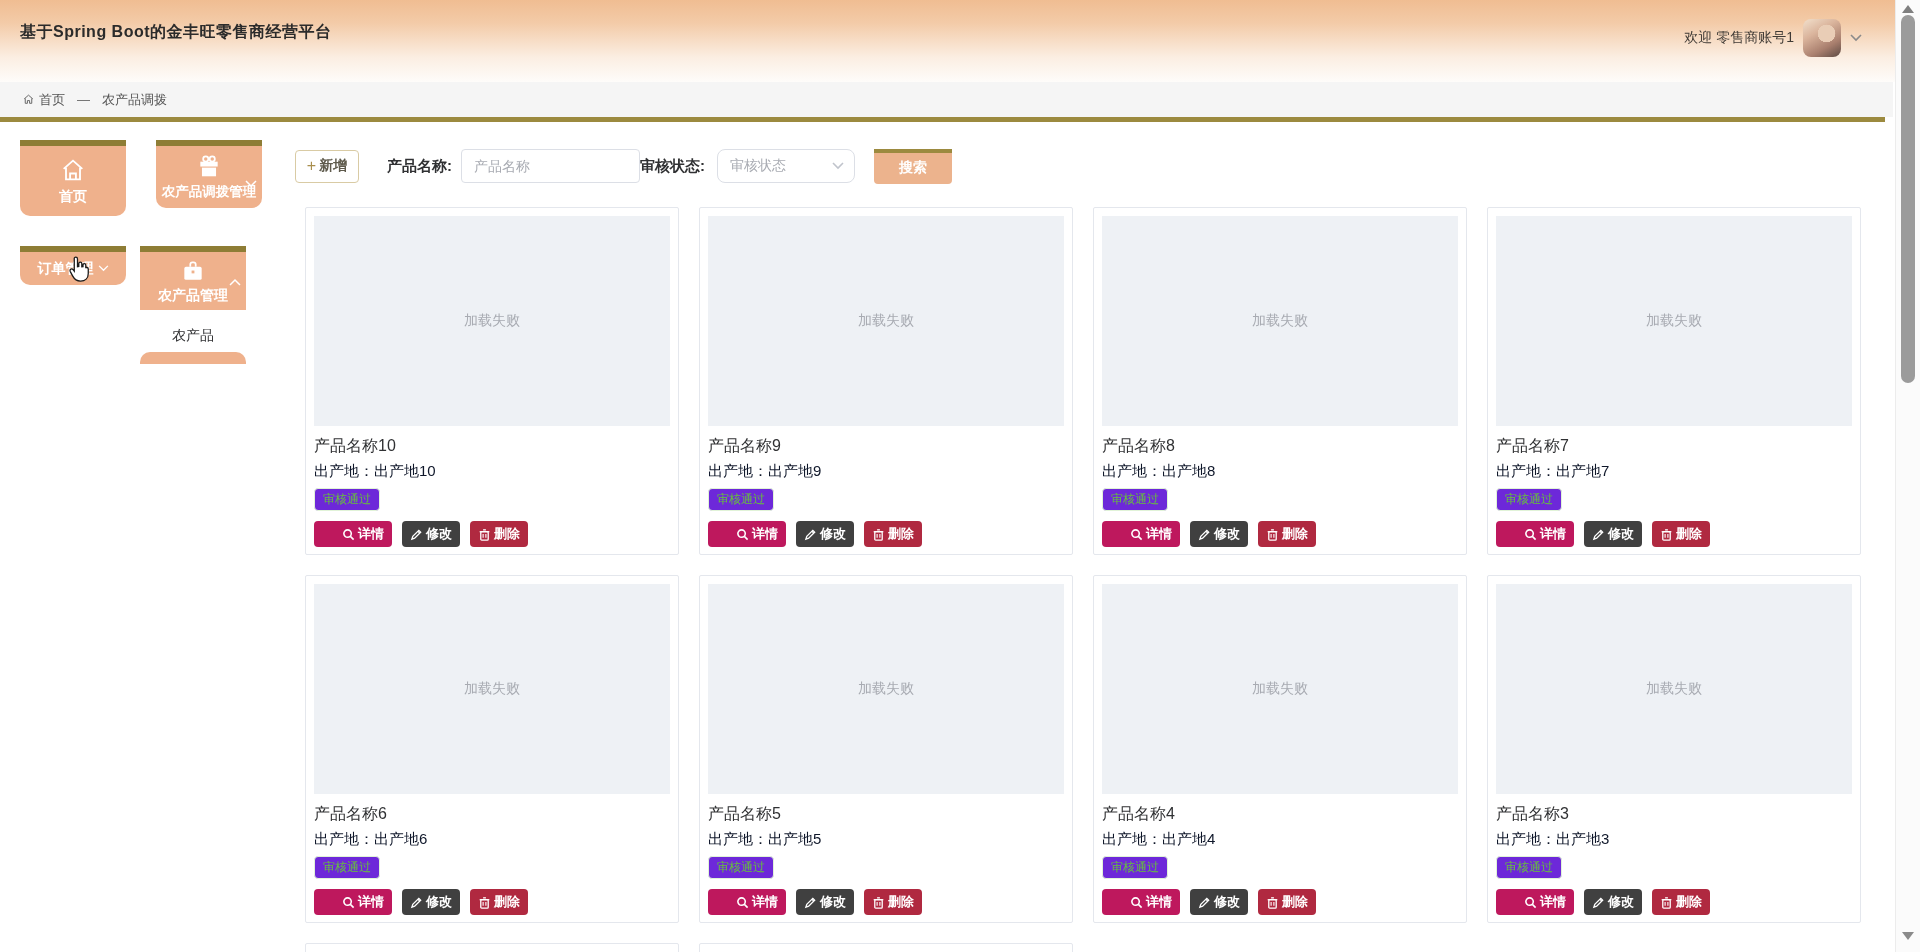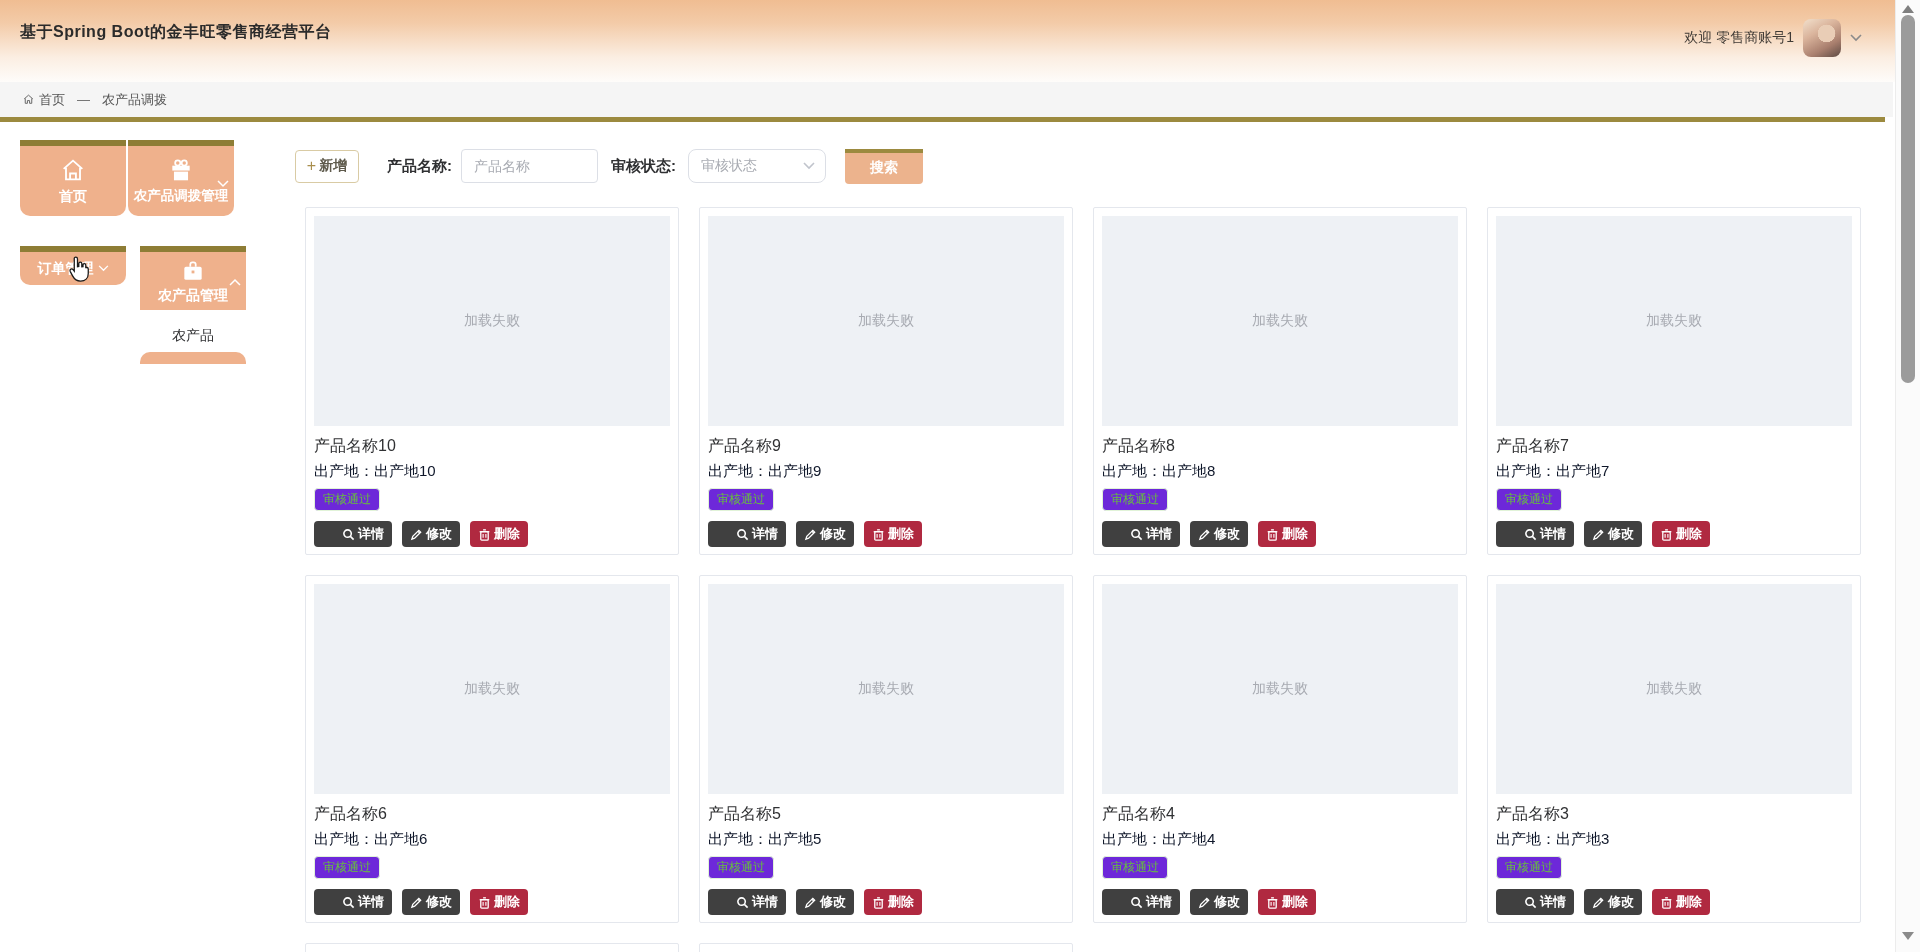--- a/index.html
+++ b/index.html
@@ -45,21 +45,21 @@
   
   .sidebar { position:absolute; left:20px; top:140px; width:230px; height:240px; }
   .tile {
     position:absolute; width:106px; background:#EFB18C; color:#fff;
     border-top:6px solid #8E7D35; border-radius:0 0 10px 10px;
     display:flex; flex-direction:column; align-items:center; justify-content:center;
     font-size:14px; font-weight:bold; cursor:pointer; text-align:center;
   }
   .tile .tile-label { white-space:nowrap; margin-top:5px; }
   .tile-home  { left:0;   top:0;   height:76px; }
-  .tile-diaobo{ left:108px; top:0; height:76px; }
+  .tile-diaobo{ left:136px; top:0; height:68px; }
   .tile-order { left:0;   top:106px; height:39px; flex-direction:row; gap:4px; }
   .tile-order .tile-label { margin-top:0; }
   .tile-manage{ left:120px; top:106px; height:64px; border-radius:0; }
   .tile-chevron { position:absolute; right:5px; top:34px; }
   .tile-manage .tile-chevron { top:26px; }
   .submenu-item {
     position:absolute; left:120px; top:180px; width:106px; height:32px;
     background:#fff; color:#303133; font-size:14px;
     display:flex; align-items:center; justify-content:center; cursor:pointer;
   }
@@ -73,26 +73,26 @@
   .toolbar { position:absolute; left:295px; top:148px; height:36px; display:flex; align-items:center; }
   .btn-add {
     width:64px; height:33px; background:#fff; border:1px solid #D9CBA4; border-radius:4px;
     display:inline-flex; align-items:center; justify-content:center; gap:3px;
     font-size:14px; color:#5f5b4d; font-weight:bold; cursor:pointer;
   }
   .plus-glyph { color:#A98F4E; font-size:16px; font-weight:normal; line-height:1; }
   .tb-label { font-size:15px; font-weight:bold; color:#303133; }
   .lbl-name { margin-left:28px; }
   .tb-input {
-    margin-left:9px; width:137px; height:34px; border:1px solid #dcdfe6; border-radius:4px;
+    margin-left:9px; width:179px; height:34px; border:1px solid #dcdfe6; border-radius:4px;
     padding:0 12px; font-size:14px; color:#303133; outline:none;
     font-family:"Liberation Sans","DejaVu Sans",sans-serif;
   }
   .tb-input::placeholder { color:#a8abb2; }
-  .lbl-status { margin-left:13px; }
+  .lbl-status { }
   .tb-select {
     margin-left:12px; width:138px; height:34px; border:1px solid #dcdfe6; border-radius:8px;
     display:inline-flex; align-items:center; justify-content:space-between;
     padding:0 10px 0 12px; font-size:14px; color:#a8abb2; background:#fff; cursor:pointer;
   }
   .btn-search {
     margin-left:19px; width:78px; height:35px; background:#ECB38D;
     border:none; border-top:4px solid #9C8A3F; border-radius:0 0 4px 4px;
     color:#fff; font-size:14px; font-weight:bold; cursor:pointer;
     font-family:"Liberation Sans","DejaVu Sans",sans-serif;
@@ -116,21 +116,21 @@
     background:#6d28d9; border:1px solid #e1f3d8; border-radius:4px;
     color:#67C23A; font-size:12px;
   }
   .card-actions { margin-top:10px; display:flex; gap:10px; }
   .act-btn {
     height:26px; padding:0 8px; border:none; border-radius:4px;
     display:inline-flex; align-items:center; gap:3px;
     color:#fff; font-size:13px; font-weight:bold; cursor:pointer;
     font-family:"Liberation Sans","DejaVu Sans",sans-serif;
   }
-  .act-detail { background:#404040;padding-left:28px; }
+  .act-detail { background:#be185d;padding-left:28px; }
   .act-edit   { background:#404040; }
   .act-delete { background:#B02940; }
   .act-btn svg { flex:0 0 auto; }
 
   
   .scrollbar { position:absolute; right:0; top:0; width:25px; height:952px; background:#fbfbfb; border-left:1px solid #ececec; z-index:40; }
   .sb-thumb { position:absolute; left:5px; top:15px; width:14px; height:368px; background:#9b9b9b; border-radius:7px; cursor:pointer; }
   .sb-up   { position:absolute; left:6px; top:5px;  width:0; height:0; border-left:6px solid transparent; border-right:6px solid transparent; border-bottom:8px solid #7f7f7f; cursor:pointer; }
   .sb-down { position:absolute; left:6px; top:932px; width:0; height:0; border-left:6px solid transparent; border-right:6px solid transparent; border-top:8px solid #8a8a8a; cursor:pointer; }
 </style>

